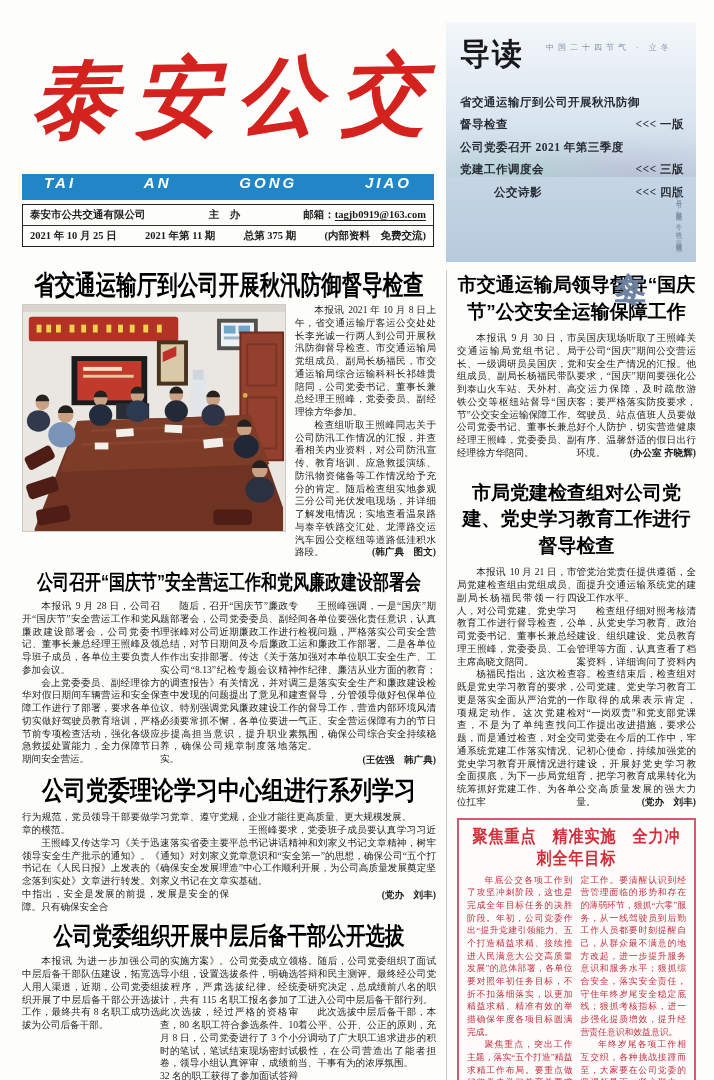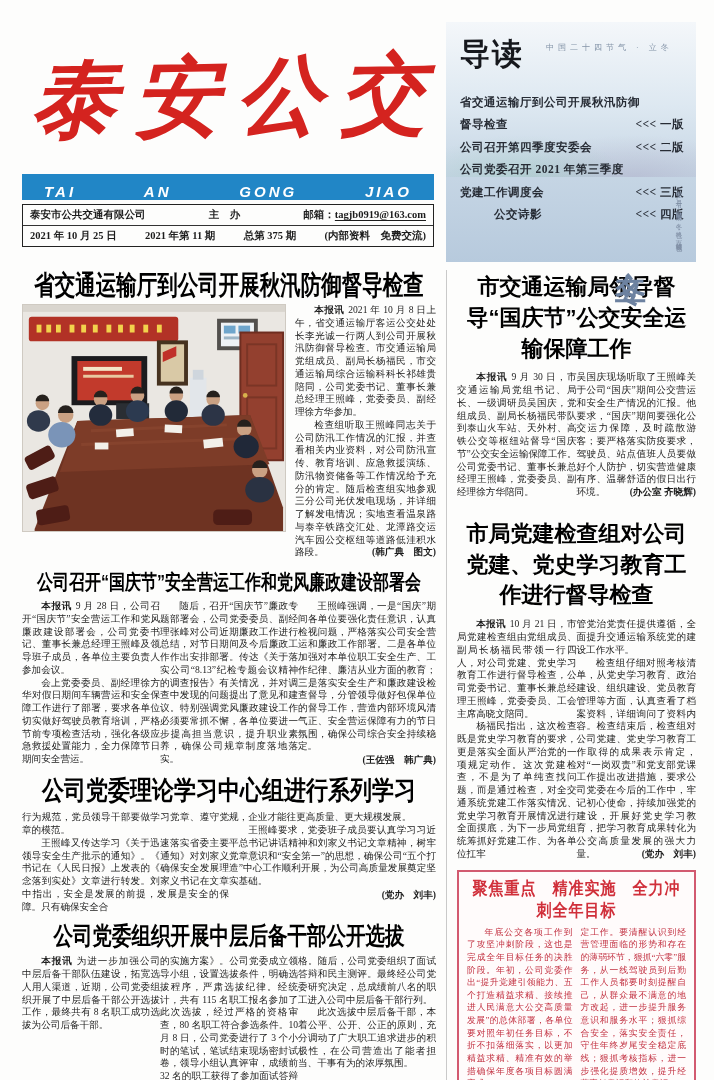--- a/index.html
+++ b/index.html
@@ -4,21 +4,21 @@
 <style>
   html,body{margin:0;padding:0;background:#888;}
   .page{width:714px;height:1080px;margin:0 auto;background:#fdfdfc;box-sizing:border-box;
         padding:22px 18px 8px 22px;overflow:hidden;font-family:"Liberation Serif",serif;color:#1c1c1c;}
   
   .header{display:flex;gap:12px;height:240px;}
   .mast{width:412px;display:flex;flex-direction:column;}
   .calli{height:148px;display:flex;align-items:center;justify-content:space-around;
          color:#d4231f;font-family:"DejaVu Serif",serif;font-weight:bold;font-style:italic;
          font-size:86px;line-height:1;transform:rotate(-1deg);}
-  .blueband{height:26px;background:#2186c6;color:#fff;display:flex;align-items:flex-end;
+  .blueband{height:26px;background:#2186c6;color:#fff;display:flex;align-items:flex-start;
             justify-content:space-between;padding:0 22px;font-family:"Liberation Sans",sans-serif;
             font-style:italic;font-weight:bold;font-size:15px;letter-spacing:3px;margin-top:4px;}
   .infobox{border:1.5px solid #222;margin-top:4px;font-size:10.5px;}
   .inforow{display:flex;justify-content:space-between;align-items:flex-end;padding:3px 7px;font-weight:bold;}
   .inforow:first-child{border-bottom:1px solid #333;}
   .email u{text-underline-offset:2px;}
   
   .daodu{flex:1;position:relative;padding:12px 12px 8px 14px;box-sizing:border-box;
          background:linear-gradient(180deg,#f4f7fa 0%,#dde8f1 35%,#c5d5e4 65%,#b7cadd 100%);}
   .daodu:before{content:"";position:absolute;left:0;right:0;top:95px;height:60px;
@@ -39,26 +39,26 @@
   
   .bodywrap{display:flex;gap:10px;margin-top:8px;}
   .vdiv{width:1px;background:#c9c9c9;}
   .lgroup{width:414px;}
   .rgroup{flex:1;min-width:0;}
   h2{font-family:"Liberation Sans",sans-serif;color:#000;text-align:center;margin:0;}
   .h1t{font-size:20.5px;font-weight:900;transform:scaleY(1.3);line-height:30px;margin-bottom:4px;}
   .h2t{font-size:16px;font-weight:900;transform:scaleY(1.28);line-height:27px;margin:9px 0 5px;}
   .h3t{font-size:22px;font-weight:900;transform:scaleY(1.18);line-height:32px;margin:8px 0 4px;}
   .h4t{font-size:19.5px;font-weight:900;transform:scaleY(1.25);line-height:29px;margin:8px 0 5px;}
-  .hrt{font-size:22px;font-weight:900;line-height:1.4;margin:2px 0 7px;}
+  .hrt{font-size:19px;font-weight:900;line-height:1.4;margin:2px 0 7px;}
   .cols{display:flex;gap:0;}
   .col{flex:1;min-width:0;}
   .p{margin:0;font-size:9.6px;line-height:1.33;text-align:justify;text-indent:2em;}
   .p.ni{text-indent:0;}
-  .lead{font-weight:bold;margin-right:.4em;}
+  .lead{font-weight:normal;margin-right:.4em;}
   .byl{float:right;font-weight:bold;}
   .byline{margin:0;font-size:9.6px;text-align:right;font-weight:bold;line-height:1.5;}
   .a1wrap{display:flex;gap:9px;}
   .photo{width:262px;height:226px;flex:none;border:1px solid #cfcac2;}
   .photo svg{display:block;width:100%;height:100%;}
   .a1col{flex:1;min-width:0;}
   
   .redbox{margin-top:9px;border:2px solid #d25a70;background:#fffbfb;padding:9px 8px 8px;}
   .red-title{color:#d02f3a;text-align:center;font-family:"Liberation Sans",sans-serif;
              font-weight:900;font-size:15px;letter-spacing:1px;margin-bottom:7px;transform:scaleY(1.15);}
@@ -107,24 +107,20 @@
         <span class="season">中国二十四节气 · 立冬</span>
       </div>
       <div class="daodu-list">
         <div class="ditem">
             <span>省交通运输厅到公司开展秋汛防御</span>
             <span class="pg"></span>
           </div>
         <div class="ditem">
             <span>督导检查</span>
             <span class="pg">&lt;&lt;&lt; 一版</span>
-          </div>
-        <div class="ditem">
-            <span>公司召开第四季度安委会</span>
-            <span class="pg">&lt;&lt;&lt; 二版</span>
           </div>
         <div class="ditem">
             <span>公司党委召开 2021 年第三季度</span>
             <span class="pg"></span>
           </div>
         <div class="ditem">
             <span>党建工作调度会</span>
             <span class="pg">&lt;&lt;&lt; 三版</span>
           </div>
         <div class="ditem ind">

